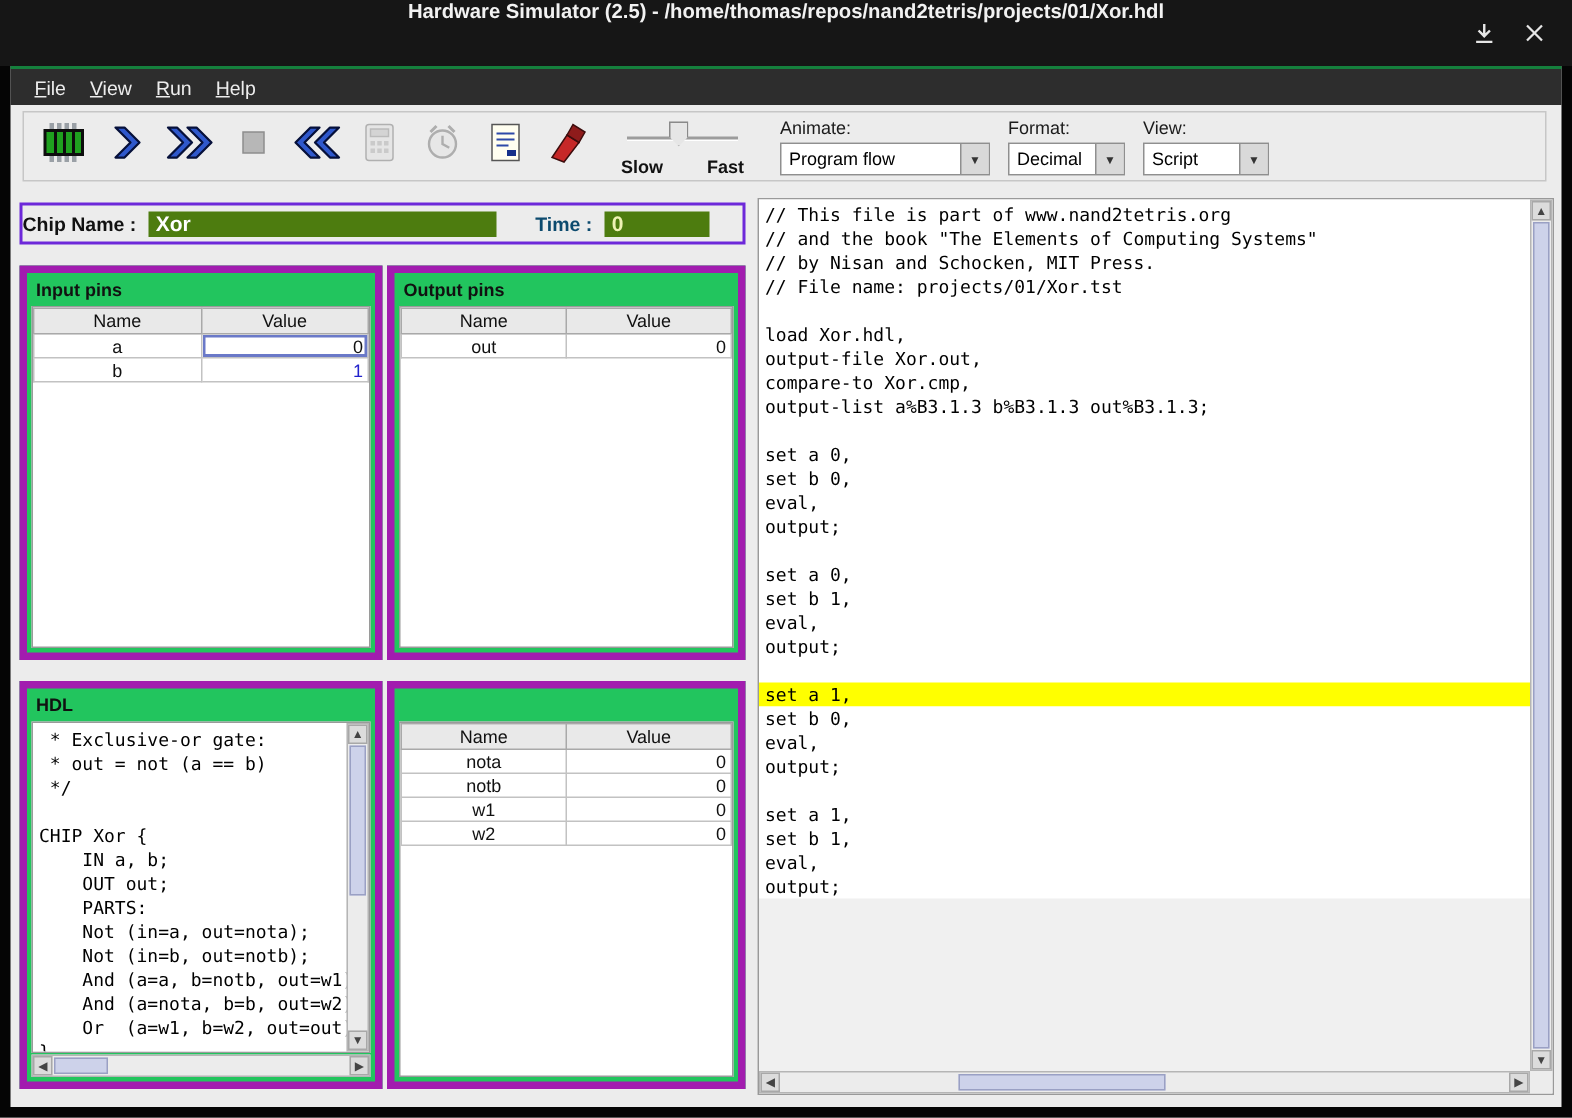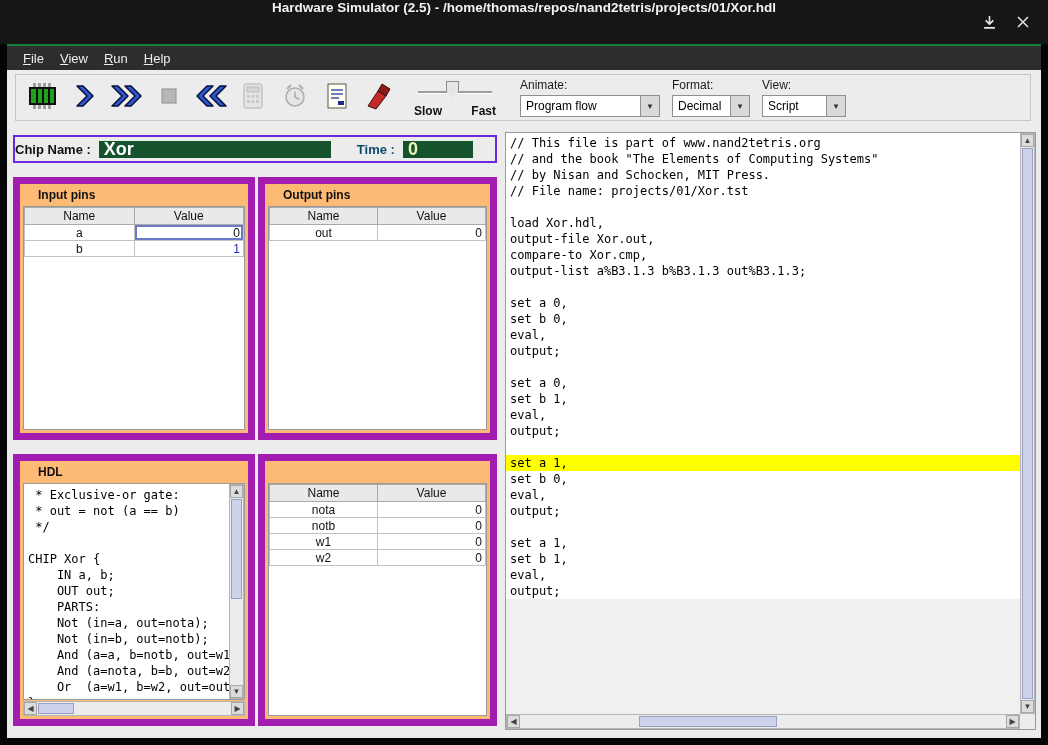--- a/index.html
+++ b/index.html
@@ -45,28 +45,28 @@
   .cvalue { flex:1; padding:0 5px; font-size:12px; white-space:nowrap; overflow:hidden; }
   .cbtn { width:19px; height:100%; background:#d9d9d9; border-left:1px solid #8f8f8f;
           display:flex; align-items:center; justify-content:center; font-size:8px; color:#333; }
 
   
   .content { flex:1; position:relative; }
 
   .chip-row { position:absolute; left:6px; top:10px; width:484px; height:28px; border:2px solid #6d28d9;
               display:flex; align-items:center; }
   .chip-label { font-size:13px; font-weight:bold; color:#111; margin-right:8px; }
-  .yfield { background:#14532d; height:17px; font-size:18px; font-weight:bold; color:#fff;
+  .yfield { background:#4d7c0f; height:17px; font-size:14px; font-weight:bold; color:#fff;
             padding:0 5px; line-height:17px; overflow:hidden; }
   .chip-name-field { width:232px; }
   .time-label { font-size:13px; font-weight:bold; color:#0c4a6e; margin:0 8px 0 26px;text-align:center; }
   .time-field { width:70px; color:#eef2b4; }
 
   
-  .panel { position:absolute; border:7px solid #a21caf; background:#fdba74;padding-left:12px; }
+  .panel { position:absolute; border:5px solid #a21caf; background:#22c55e; }
   .ptitle { height:22px; font-size:12px; font-weight:bold; color:#111; padding:4px 0 0 6px; }
   .pbody { position:absolute; left:3px; right:3px; top:22px; bottom:3px; background:#fff; border:1px solid #9a9a9a; overflow:hidden; }
   .hdl-body { bottom:19px; }
 
   
   table.pins { width:100%; border-collapse:collapse; font-size:12px; table-layout:fixed; }
   .pins th { height:17px; background:#e9e9e9; border:1px solid #a9a9a9; font-weight:normal; color:#111; }
   .pins td { height:16px; border:1px solid #c2c2c2; padding:0 3px; overflow:hidden; background:#fff; color:#111; }
   .pins td.name { text-align:center; }
   .pins td.val { text-align:right; }

